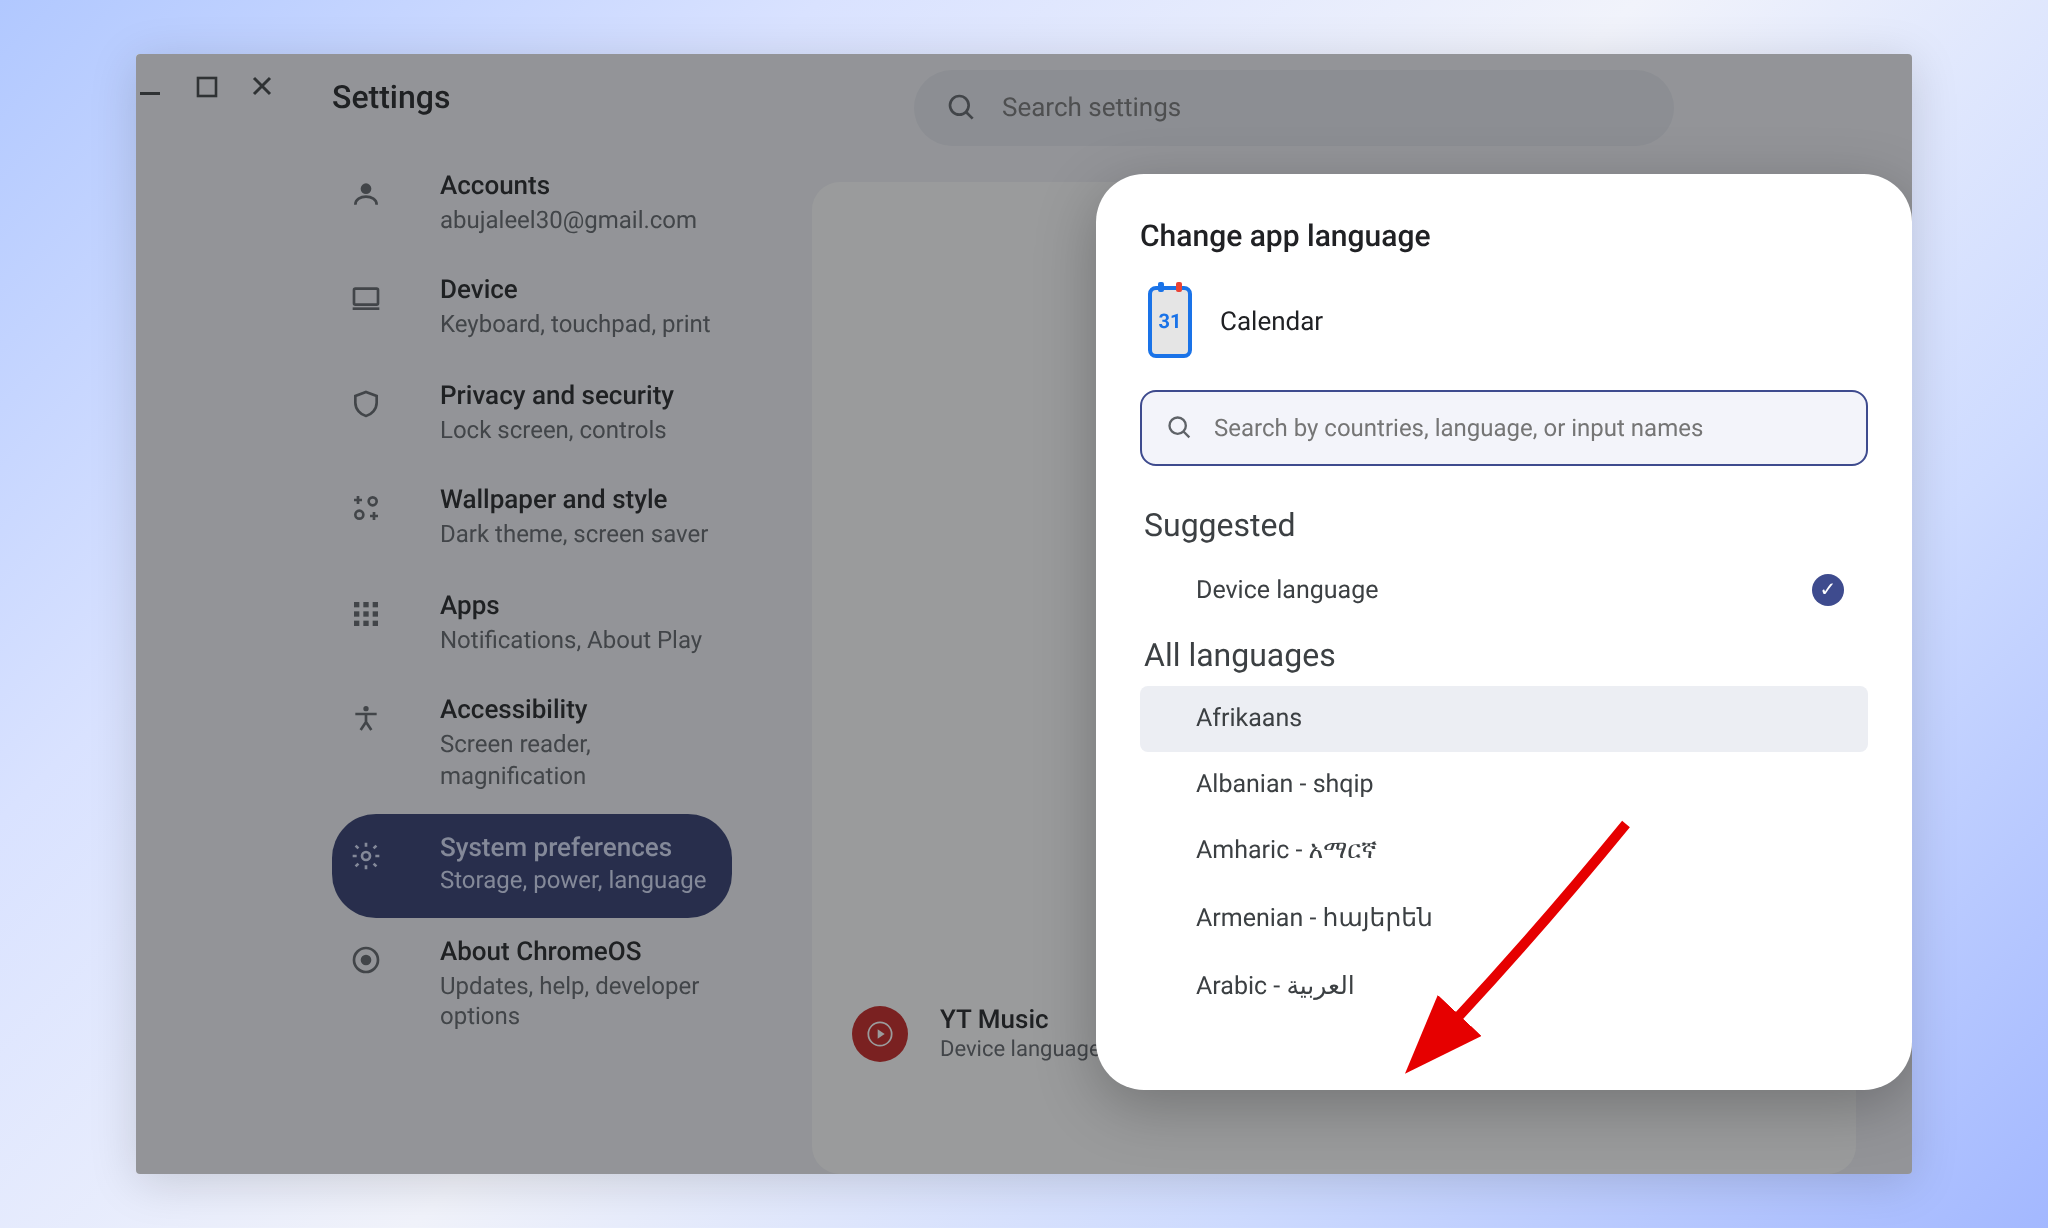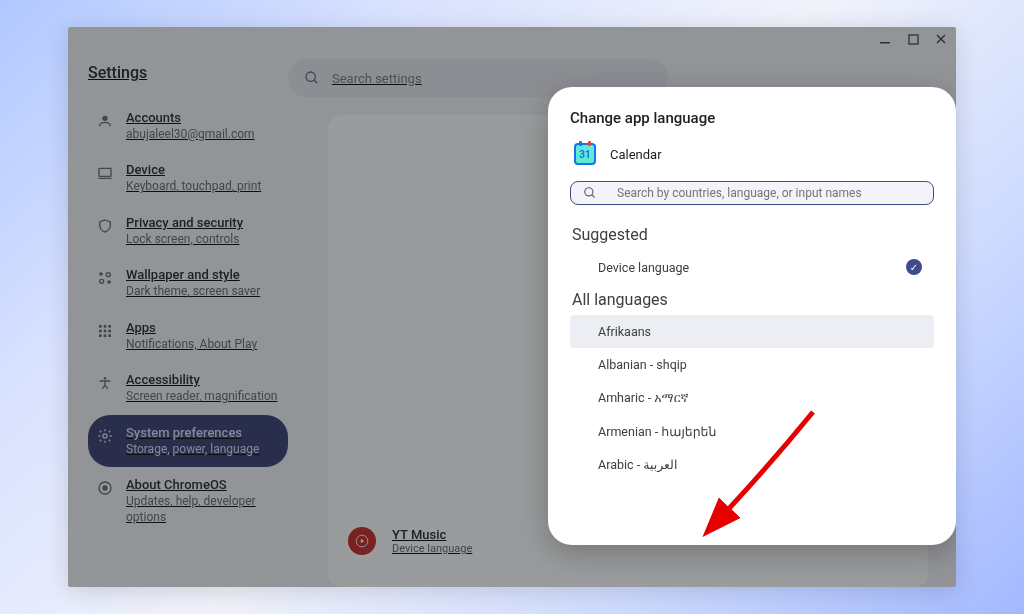--- a/index.html
+++ b/index.html
@@ -3,63 +3,63 @@
 <meta charset="utf-8">
 <style>
   * { box-sizing: border-box; margin: 0; padding: 0; font-family: "Google Sans", "Roboto", Arial, sans-serif; }
   html, body { width: 1024px; height: 614px; overflow: hidden; }
   body {
     background: linear-gradient(135deg, #b1c8ff 0%, #d9e2ff 25%, #f1f3fb 50%, #cedbff 75%, #a3b8ff 100%);
     display: flex; align-items: center; justify-content: center;
   }
   .window {
     width: 888px; height: 560px; background: #f2f3f7; border-radius: 2px;
-    box-shadow: 0 4px 24px rgba(0,0,0,0.15); display: flex; flex-direction: column;
-    position: relative; overflow: hidden; text-decoration: underline;
+    box-shadow: 0 4px 24px rgba(0,0,0,0.15); display: flex; 
+    position: relative; overflow: hidden;
   }
   .titlebar {
     height: 32px; background: #f2f3f7; display: flex; justify-content: flex-end;
     align-items: center; padding-right: 8px; gap: 14px;
   }
   .titlebar .win-btn { width: 14px; height: 14px; display:flex; align-items:center; justify-content:center; color:#3c4043; cursor:pointer; }
   .content { flex: 1; display: flex; }
   .sidebar { width: 220px; padding: 12px 0 12px 20px; }
   .settings-title { font-size: 16px; font-weight: 500; color: #202124; margin-bottom: 18px; }
-  .sb-item { display:flex; gap:12px; align-items:flex-start; padding:10px 10px 10px 8px; border-radius: 22px; cursor:pointer; }
+  .sb-item { display:flex; gap:28px; align-items:flex-start; padding:10px 10px 10px 8px; border-radius: 22px; cursor:pointer; }
   .sb-item.active { background:#303a6e; }
   .sb-item.active .sb-texts .t1, .sb-item.active .sb-texts .t2 { color:#d7def9; }
   .sb-item.active .sb-icon { color:#d7def9; }
   .sb-icon { width:18px; height:18px; color:#5f6368; display:flex; align-items:center; justify-content:center; flex:0 0 18px; margin-top:2px;}
   .sb-texts .t1 { font-size:13px; font-weight:500; color:#202124; line-height:1.3; }
   .sb-texts .t2 { font-size:12px; color:#5f6368; line-height:1.3; }
   .main { flex:1; display:flex; flex-direction:column; padding: 8px 28px 0 0; }
-  .search-wrap { display:flex; justify-content:flex-start; margin-bottom:18px; }
+  .search-wrap { display:flex; justify-content:center; margin-bottom:18px; }
   .search-box { width: 380px; height:38px; border-radius:20px; background:#e5e7ef; display:flex; align-items:center; padding:0 16px; gap:12px; color:#5f6368; }
   .search-box input { flex:1; border:none; background:transparent; font-size:13px; color:#5f6368; outline:none; }
   .panel { background:#fff; border-radius:14px; margin-left: 40px; flex:1; padding: 18px 0; overflow:hidden; position:relative; }
   .panel-row { display:flex; align-items:center; padding:14px 20px; }
   .panel-row .app-icon { width:28px; height:28px; border-radius:50%; display:flex; align-items:center; justify-content:center; margin-right:16px; font-size:14px; }
   .panel-row .app-name { font-size:13px; color:#202124; font-weight:500; }
   .panel-row .app-sub { font-size:11px; color:#5f6368; }
   .panel-row .more { margin-left:auto; color:#5f6368; cursor:pointer; }
 
   
   .scrim { position:absolute; inset:0; background:rgba(32,33,36,0.45); display:flex; align-items:flex-start; justify-content:flex-end; }
   .dialog {
     margin-top: 60px; width: 408px; height: 458px; background:#fff; border-radius:24px;
     padding: 22px 22px 16px 22px; display:flex; flex-direction:column;
     box-shadow: 0 8px 30px rgba(0,0,0,0.25);
   }
   .dlg-title { font-size:15px; font-weight:500; color:#202124; margin-bottom:16px; }
   .app-line { display:flex; align-items:center; gap:14px; margin-bottom:16px; padding-left:4px;}
-  .cal-icon { width:22px; height:22px; border:2px solid #1a73e8; border-radius:4px; display:flex; align-items:center; justify-content:center; font-size:10px; font-weight:700; background:#5eead4; color:#1a73e8; position:relative;}
+  .cal-icon { width:22px; height:36px; border:2px solid #1a73e8; border-radius:4px; display:flex; align-items:center; justify-content:center; font-size:10px; font-weight:700; background:#e5e5e5; color:#1a73e8; position:relative;}
   .cal-icon::before { content:""; position:absolute; top:-4px; left:3px; width:3px; height:5px; background:#1a73e8; border-radius:1px;}
   .cal-icon::after { content:""; position:absolute; top:-4px; right:3px; width:3px; height:5px; background:#ea4335; border-radius:1px;}
   .app-line .name { font-size:13px; color:#202124; }
-  .dlg-search { height:24px; border:1.5px solid #3e4b8e; border-radius:8px; display:flex; align-items:center; gap:20px; padding:0 12px; background:#f3f4fa; margin-bottom:14px;}
+  .dlg-search { height:38px; border:1.5px solid #3e4b8e; border-radius:8px; display:flex; align-items:center; gap:10px; padding:0 12px; background:#f3f4fa; margin-bottom:14px;}
   .dlg-search .ico { color:#5f6368; display:flex; }
   .dlg-search input { flex:1; border:none; background:transparent; outline:none; font-size:12px; color:#5f6368; }
   .section-label { font-size:16px; color:#3c4043; padding: 6px 2px; }
   .lang-list { flex:1; overflow:hidden; }
   .lang-item { font-size:12.5px; color:#3c4043; padding:9px 6px 9px 28px; border-radius:4px; cursor:pointer; display:flex; align-items:center;}
   .lang-item.selected .chk { margin-left:auto; margin-right:6px; width:16px; height:16px; border-radius:50%; background:#3e4b8e; display:flex; align-items:center; justify-content:center; color:#fff; font-size:10px;}
   .lang-item.hl { background:#eceef3; }
   .lang-item.sug { padding-left:28px; }
   .dlg-buttons { display:flex; justify-content:flex-end; gap:10px; padding-top:12px; }
   .btn { height:34px; padding:0 20px; border:none; border-radius:18px; font-size:13px; font-weight:500; cursor:pointer; }

